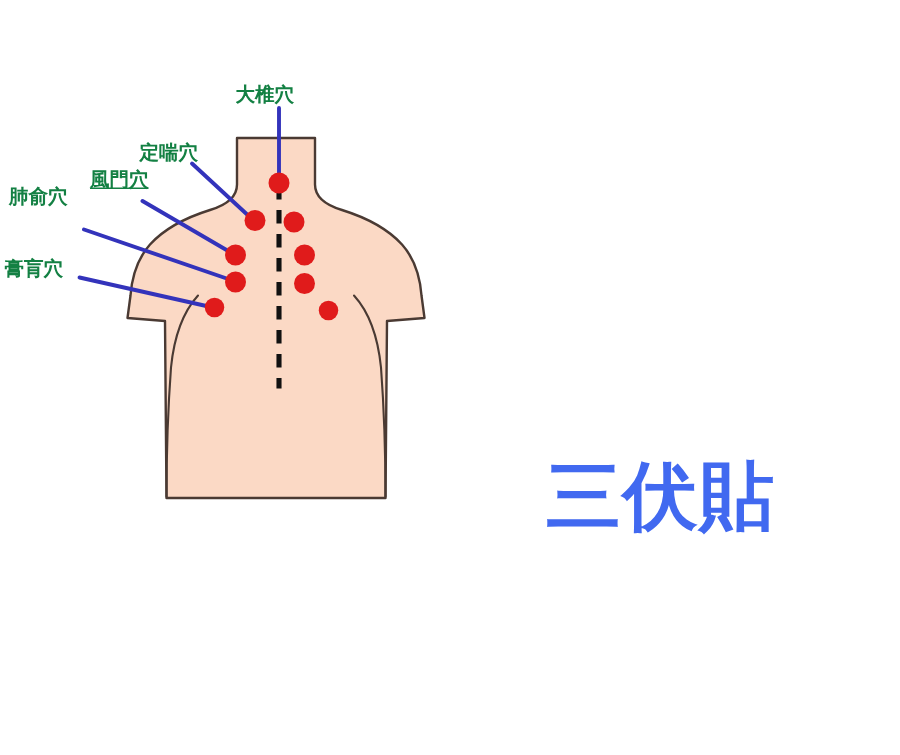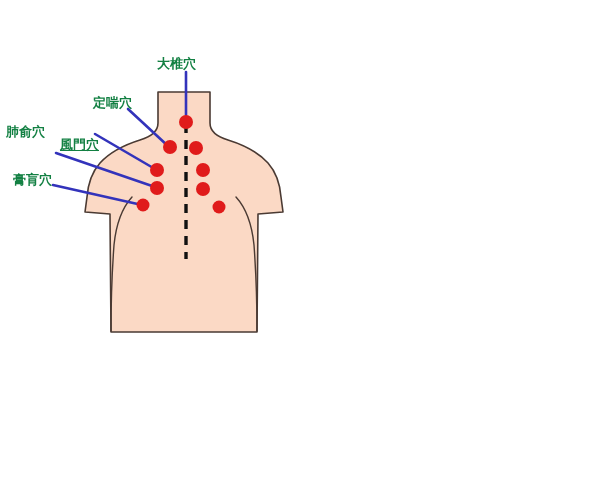--- a/index.html
+++ b/index.html
@@ -103,21 +103,22 @@
       <circle cx="203" cy="189" r="7"></circle>
       <circle cx="143" cy="205" r="6.5"></circle>
       <circle cx="219" cy="207" r="6.5"></circle>
     </g>
   </svg>
 
   <div class="point-label" style="left:157px; top:57px;">大椎穴</div>
 
   <div class="point-label" style="left:93px; top:96px;">定喘穴</div>
 
-  <div class="point-label" style="left:60px; top:138px;text-decoration:underline;">風門穴</div>
+  <div class="point-label" style="left:60px; top:114px;text-decoration:underline;">風門穴</div>
 
   <div class="point-label" style="left:6px; top:125px;">肺俞穴</div>
 
-  <div class="point-label" style="left:3px; top:173px;margin-left:10px;">膏肓穴</div>
+  <div class="point-label" style="left:3px; top:173px;">膏肓穴</div>
 
 
+  <div class="brand-text" id="brand-treatment-name">三伏貼</div>
 
 </div>
 
 </body></html>

